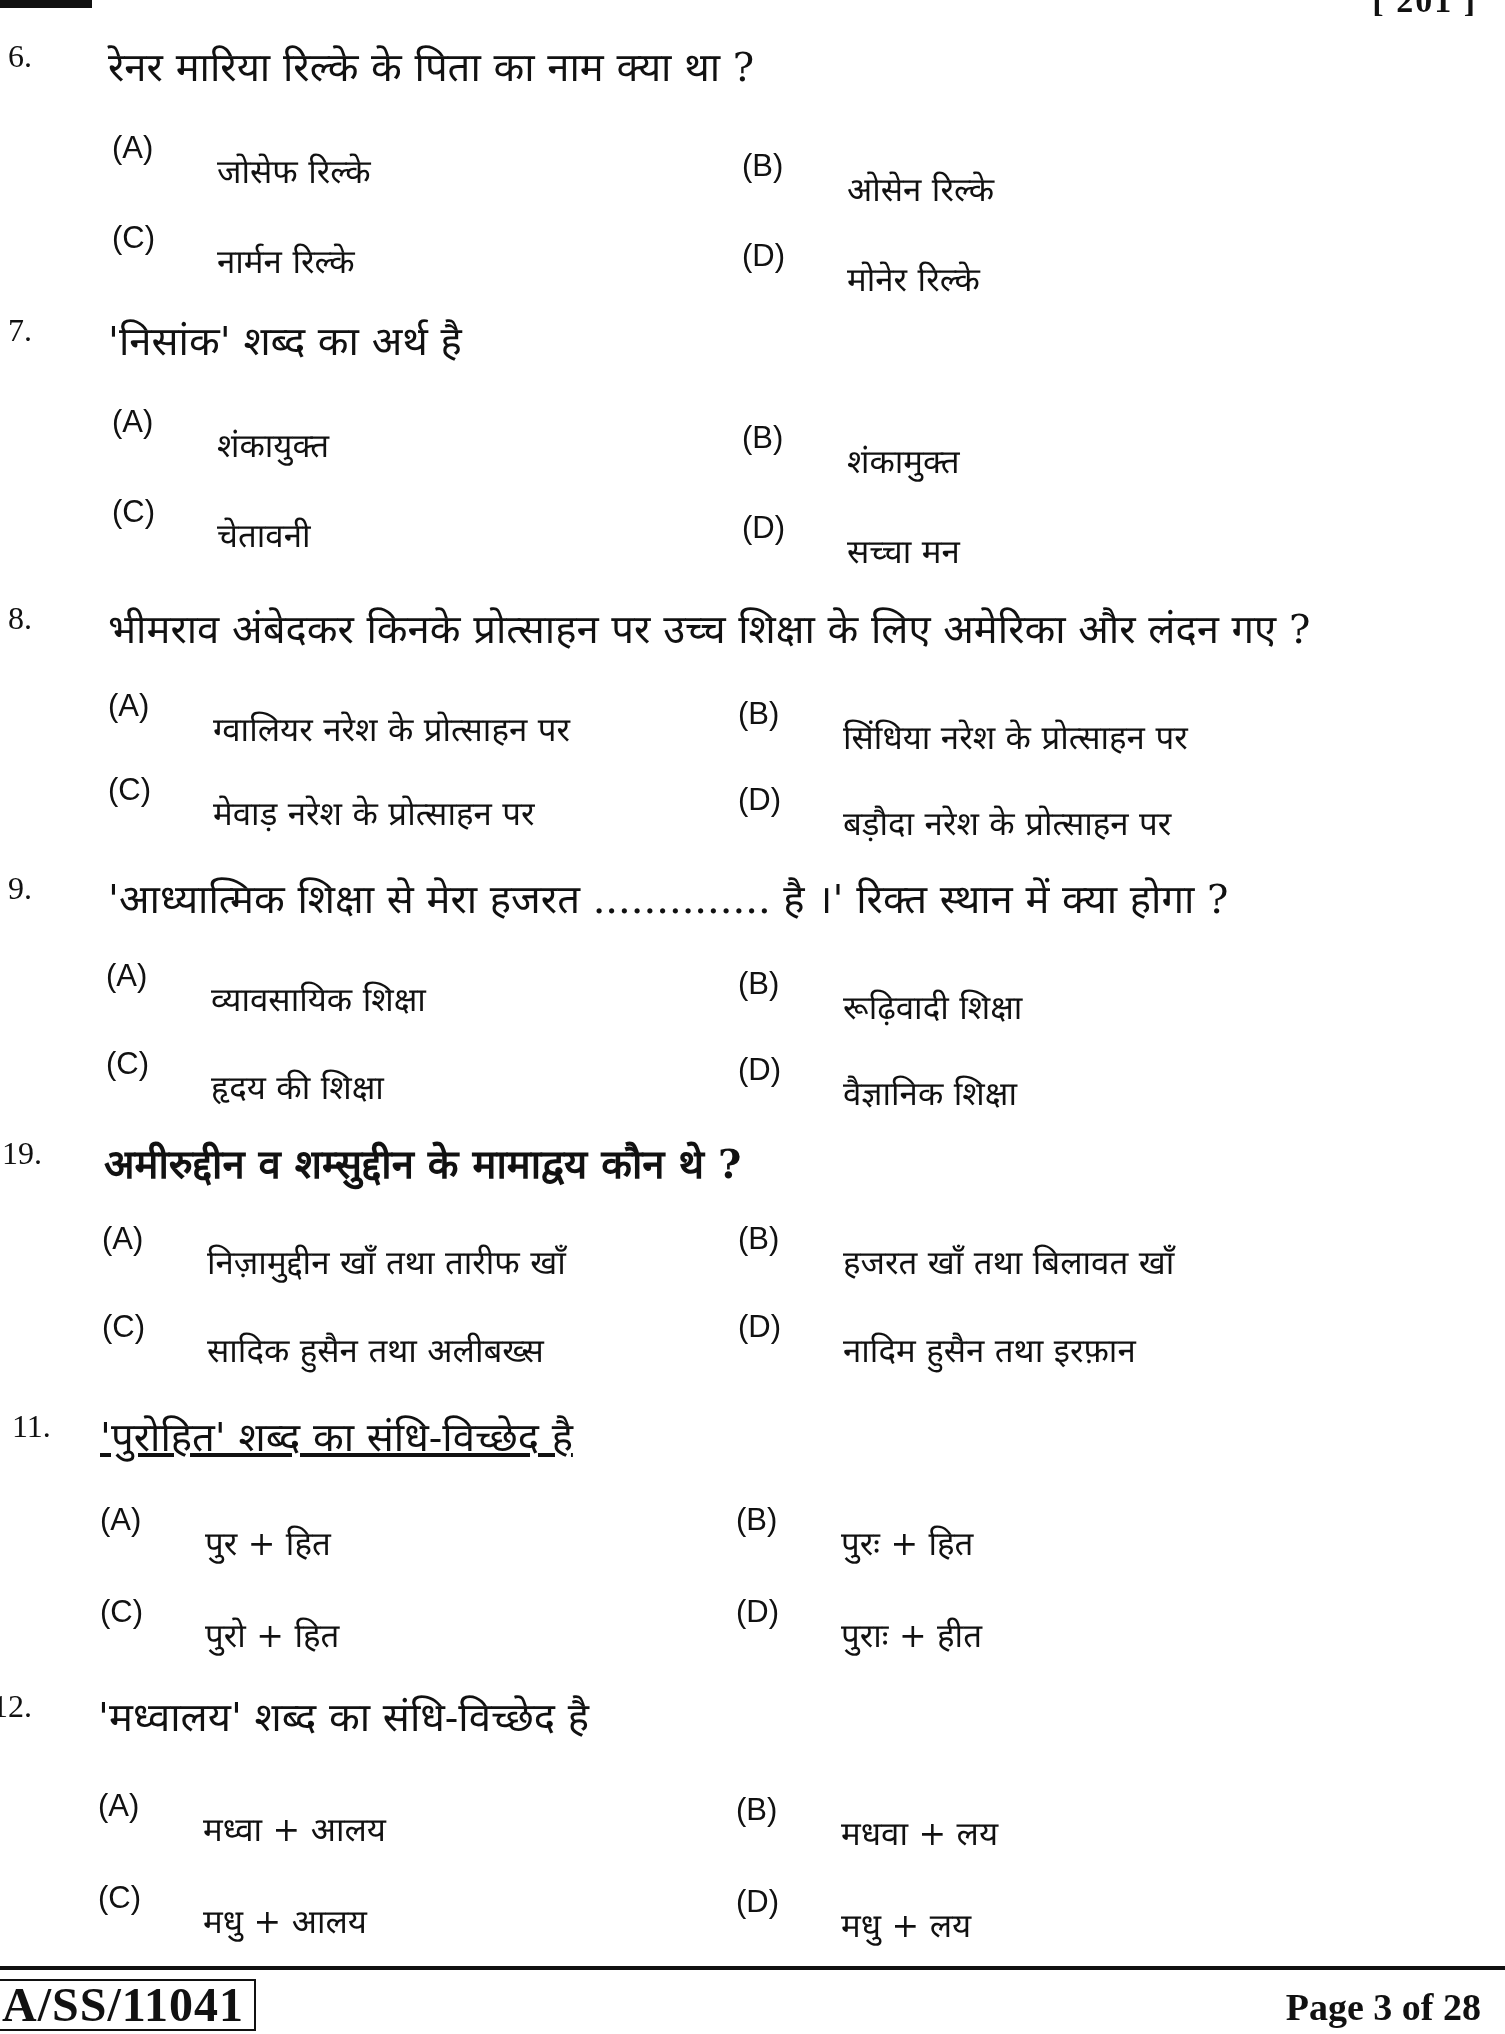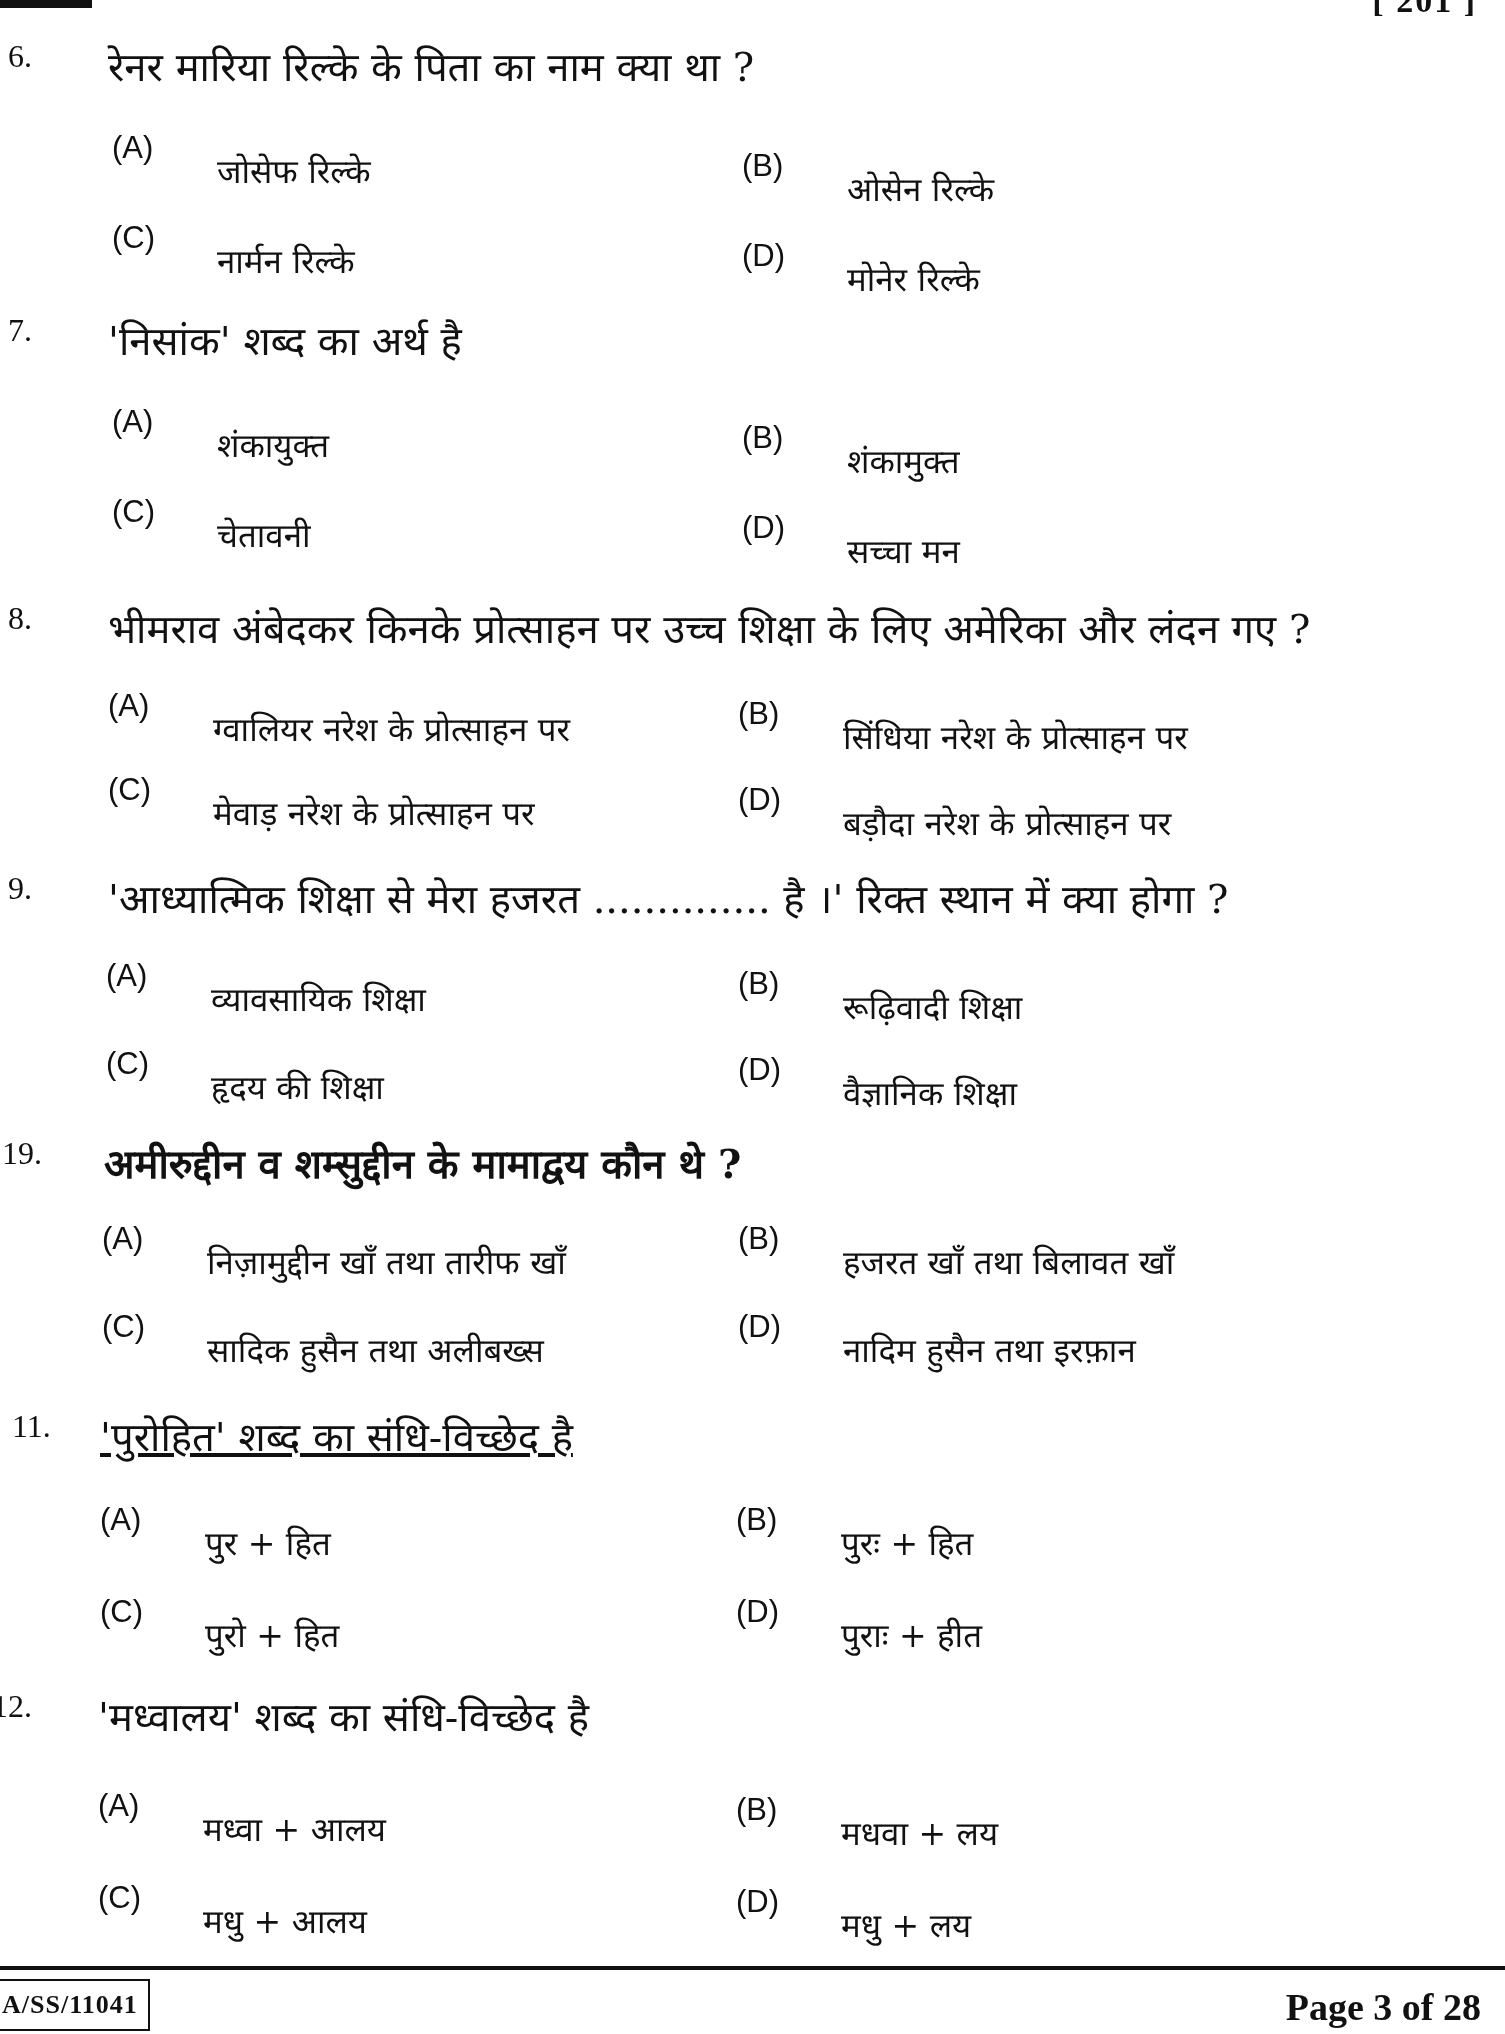--- a/index.html
+++ b/index.html
@@ -82,21 +82,21 @@
     .footer-code {
       position: absolute;
       left: 0;
       top: 1979px;
       padding: 0 10px 0 2px;
       height: 48px;
       border: 2px solid #111;
       border-left: none;
       font-family: "Liberation Serif", serif;
       font-weight: bold;
-      font-size: 26px;
+      font-size: 48px;
       line-height: 48px;
       letter-spacing: 1px;
     }
     .page-num {
       position: absolute;
       right: 24px;
       top: 1985px;
       font-family: "Liberation Serif", serif;
       font-weight: bold;
       font-size: 38px;

